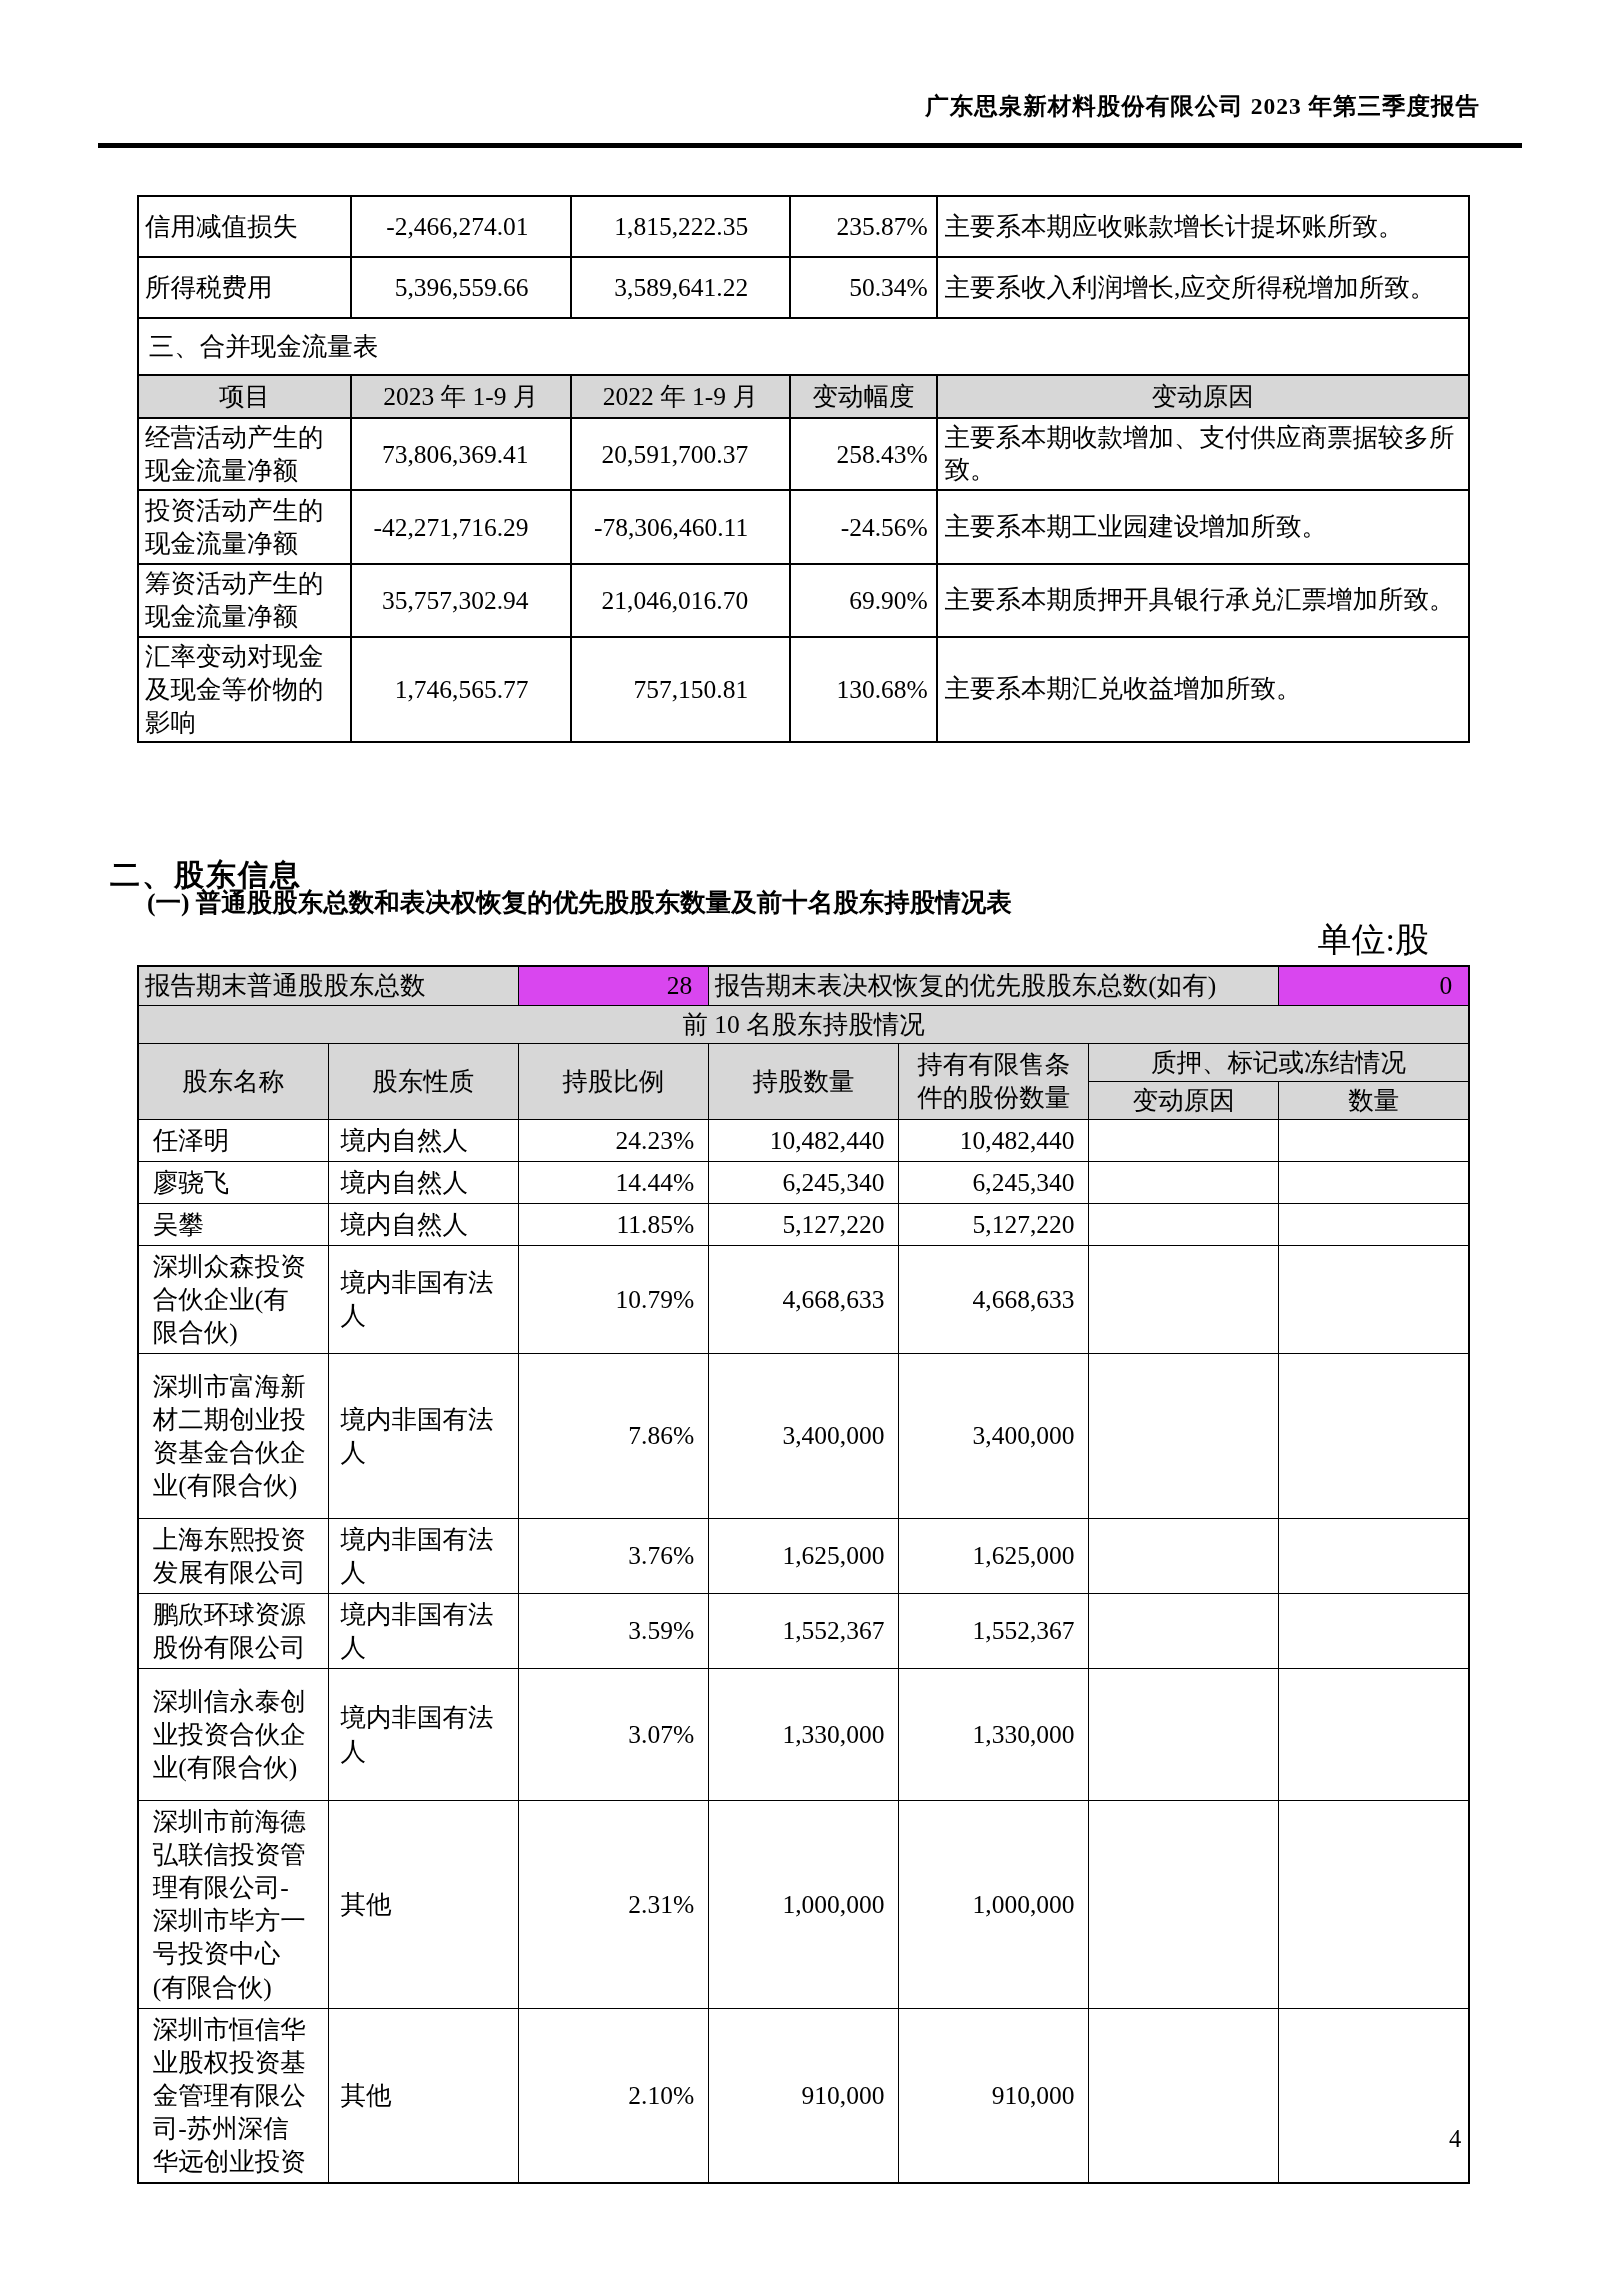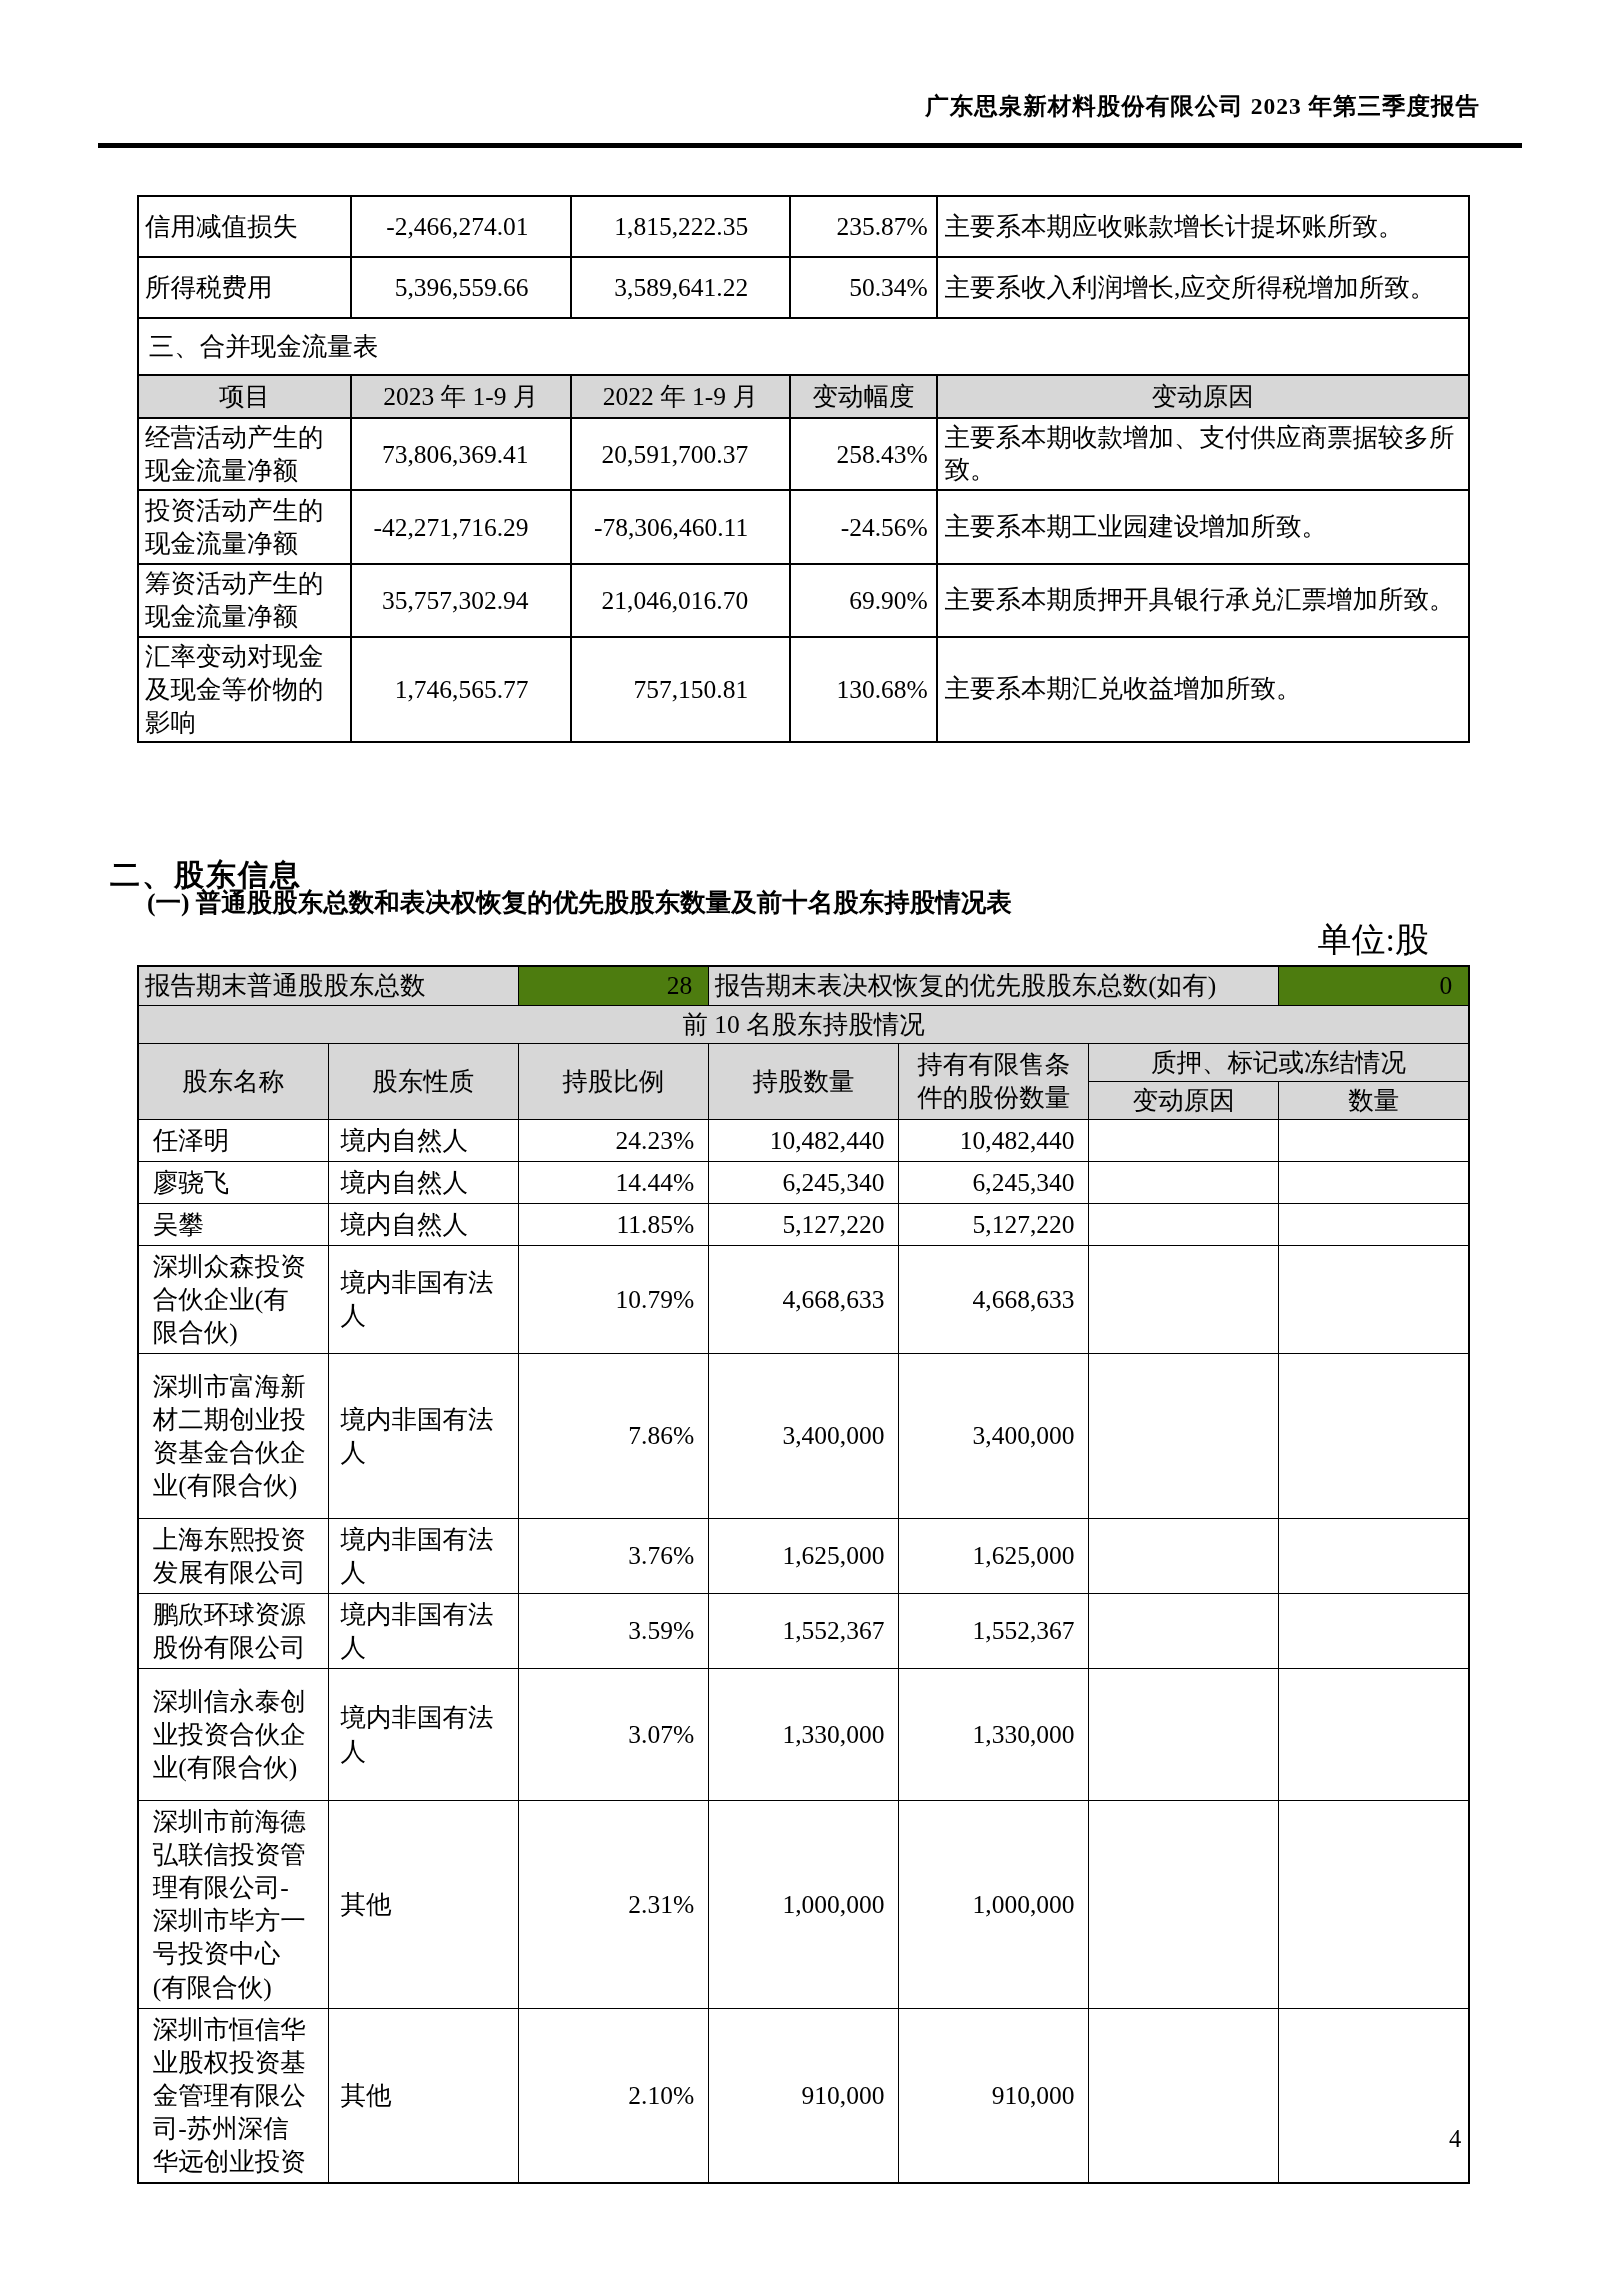--- a/index.html
+++ b/index.html
@@ -38,21 +38,21 @@
   .h2-heading{position:absolute;top:823px;left:110px;font-size:30px;font-weight:bold;letter-spacing:2px;margin-top:32px;}
   .h3-heading{position:absolute;top:885px;left:147px;font-size:25.5px;font-weight:bold;}
   .unit-label{position:absolute;top:917px;left:137px;width:1333px;text-align:right;padding-right:41px;font-size:34px;box-sizing:border-box;}
   
   .sh-table-wrap{position:absolute;top:965px;left:137px;}
   .sh-table{border:2.5px solid #000;}
   .sh-table td{border:1.5px solid #000;}
   .sh-table td.name{padding:3.9px 13.7px;}
   .sh-table td.nat{padding:3.9px 11.8px;}
   .sh-table td.r{padding-right:13.7px;}
-  .sh-table td.vnum{background:#4d7c0f;padding-right:15.7px;text-align:right;}
+  .sh-table td.vnum{background:#d946ef;padding-right:15.7px;text-align:right;}
   
   .page-num{position:absolute;top:2125px;left:1449px;font-size:24.5px;}
 </style>
 </head>
 <body>
 
 <div class="page">
 
   <div class="doc-header">广东思泉新材料股份有限公司 2023 年第三季度报告</div>
   <div class="header-rule"></div>

